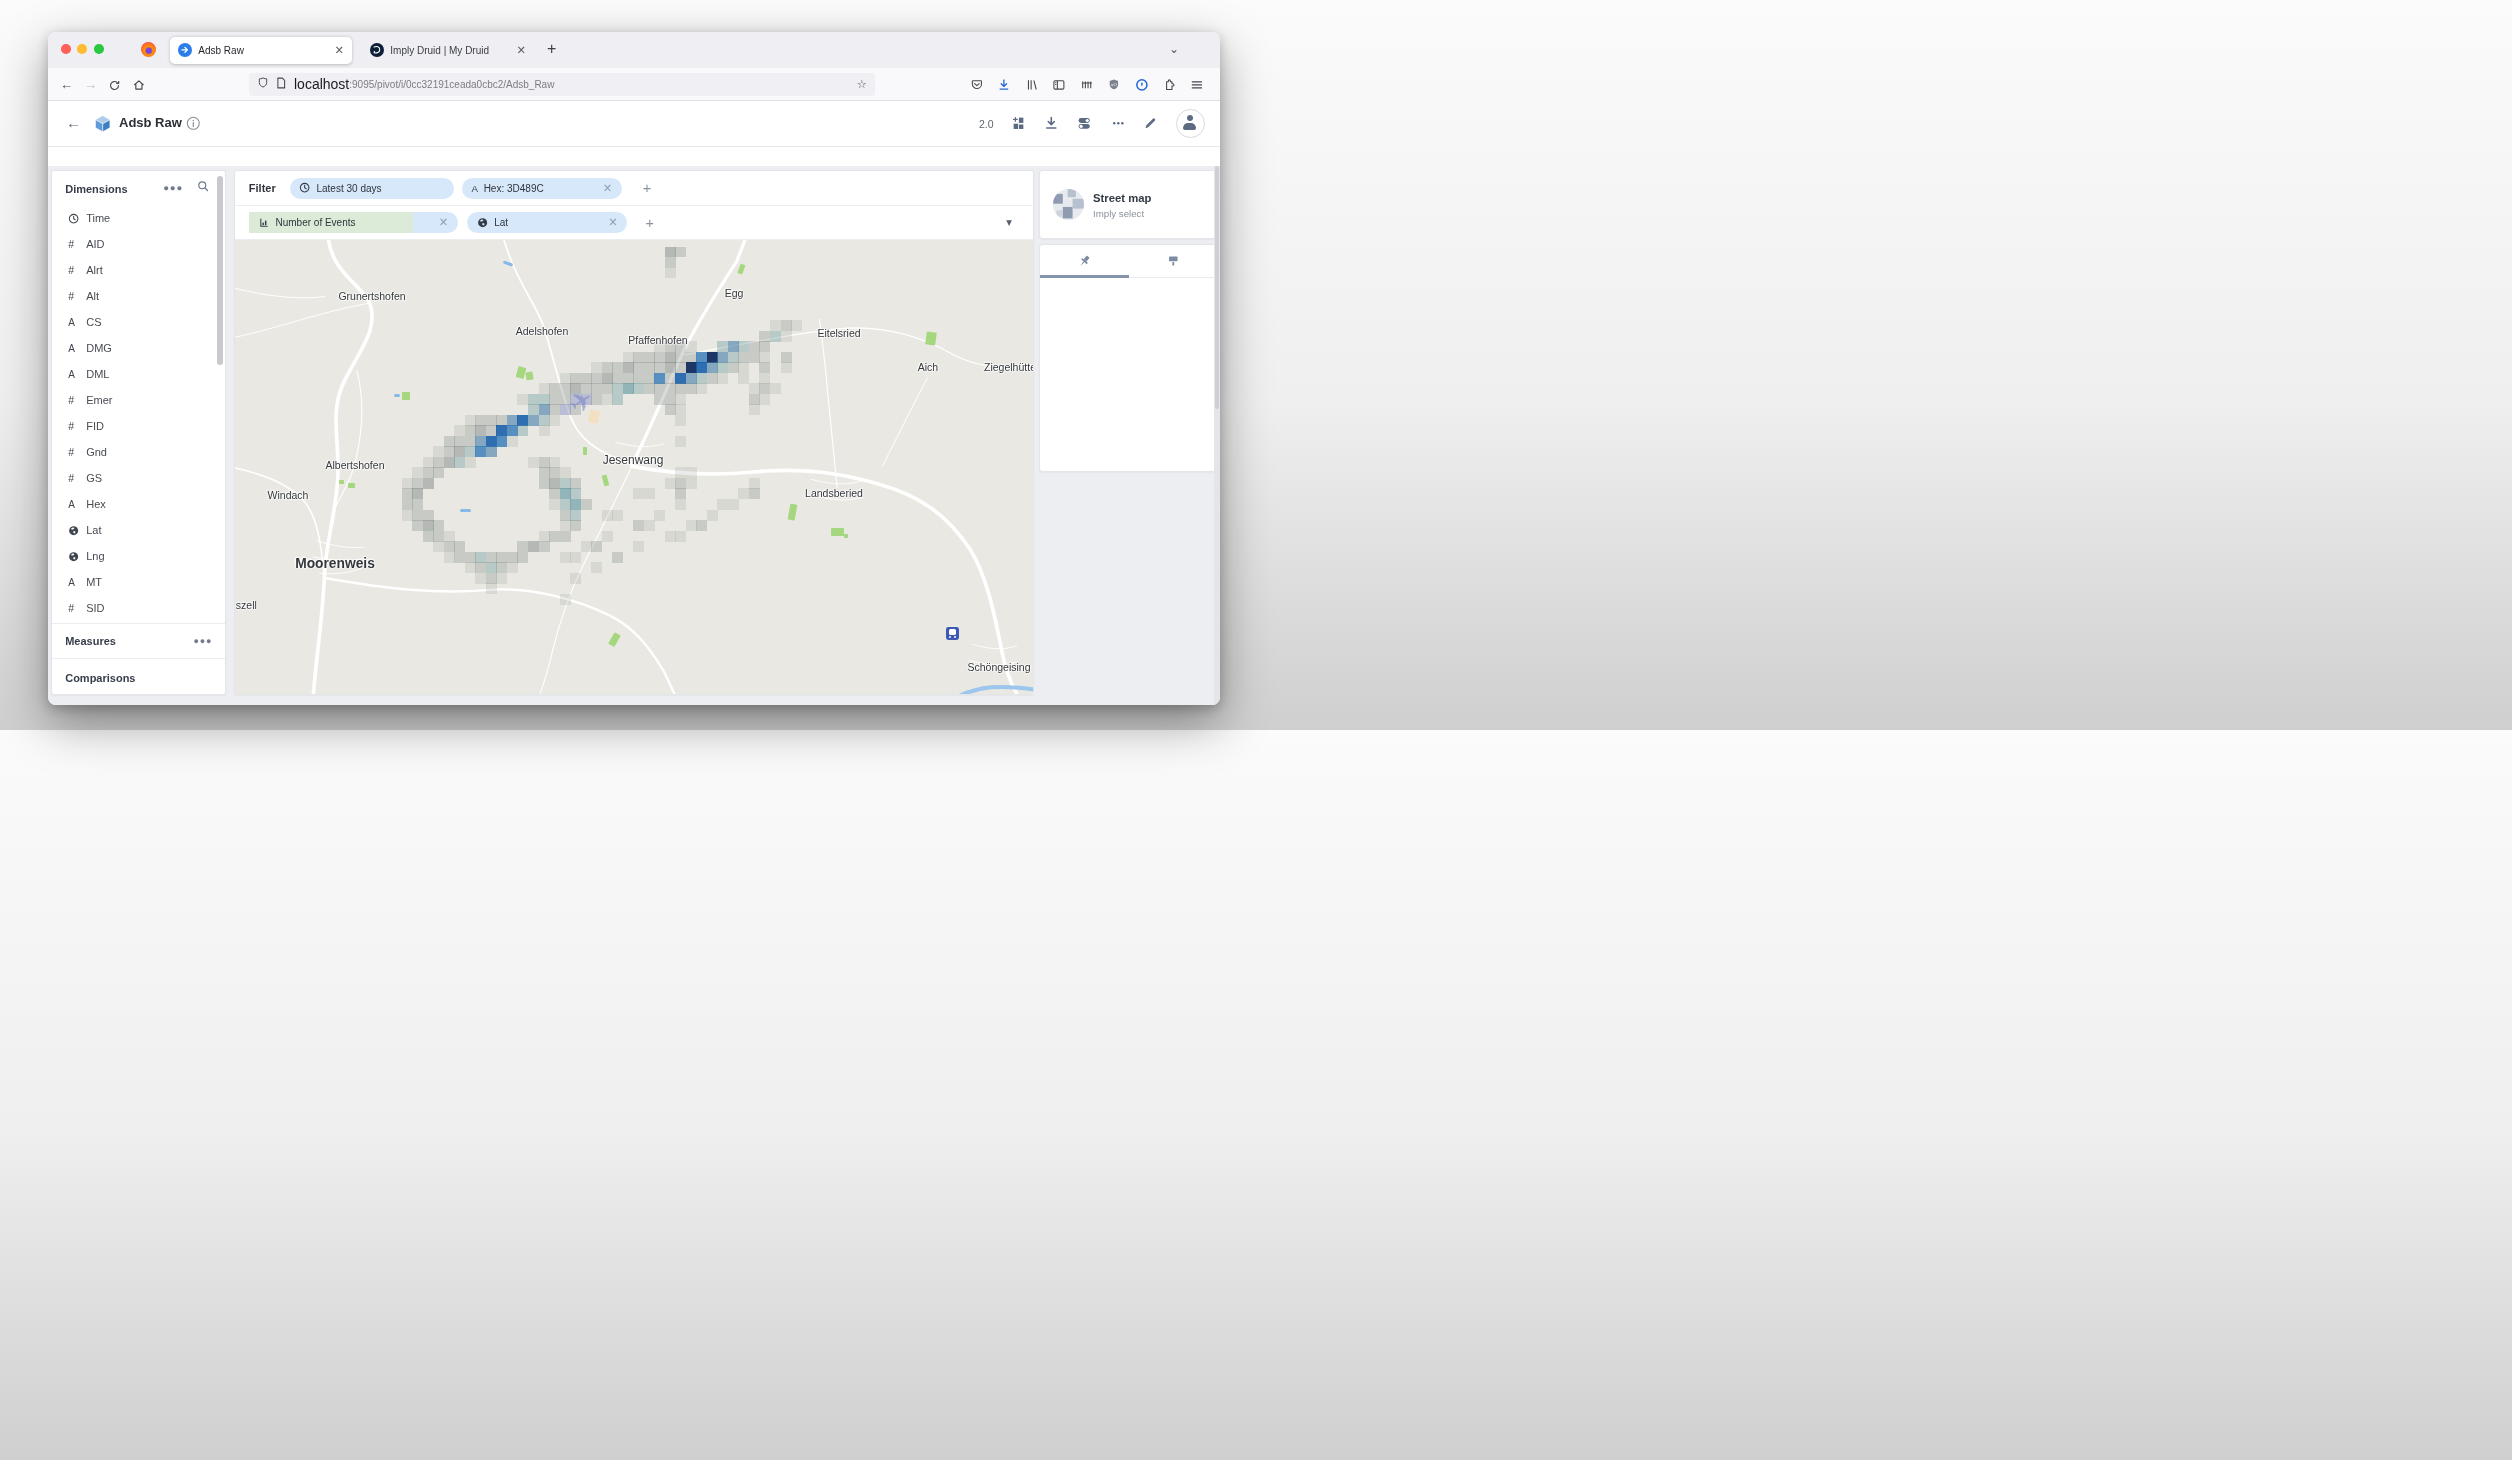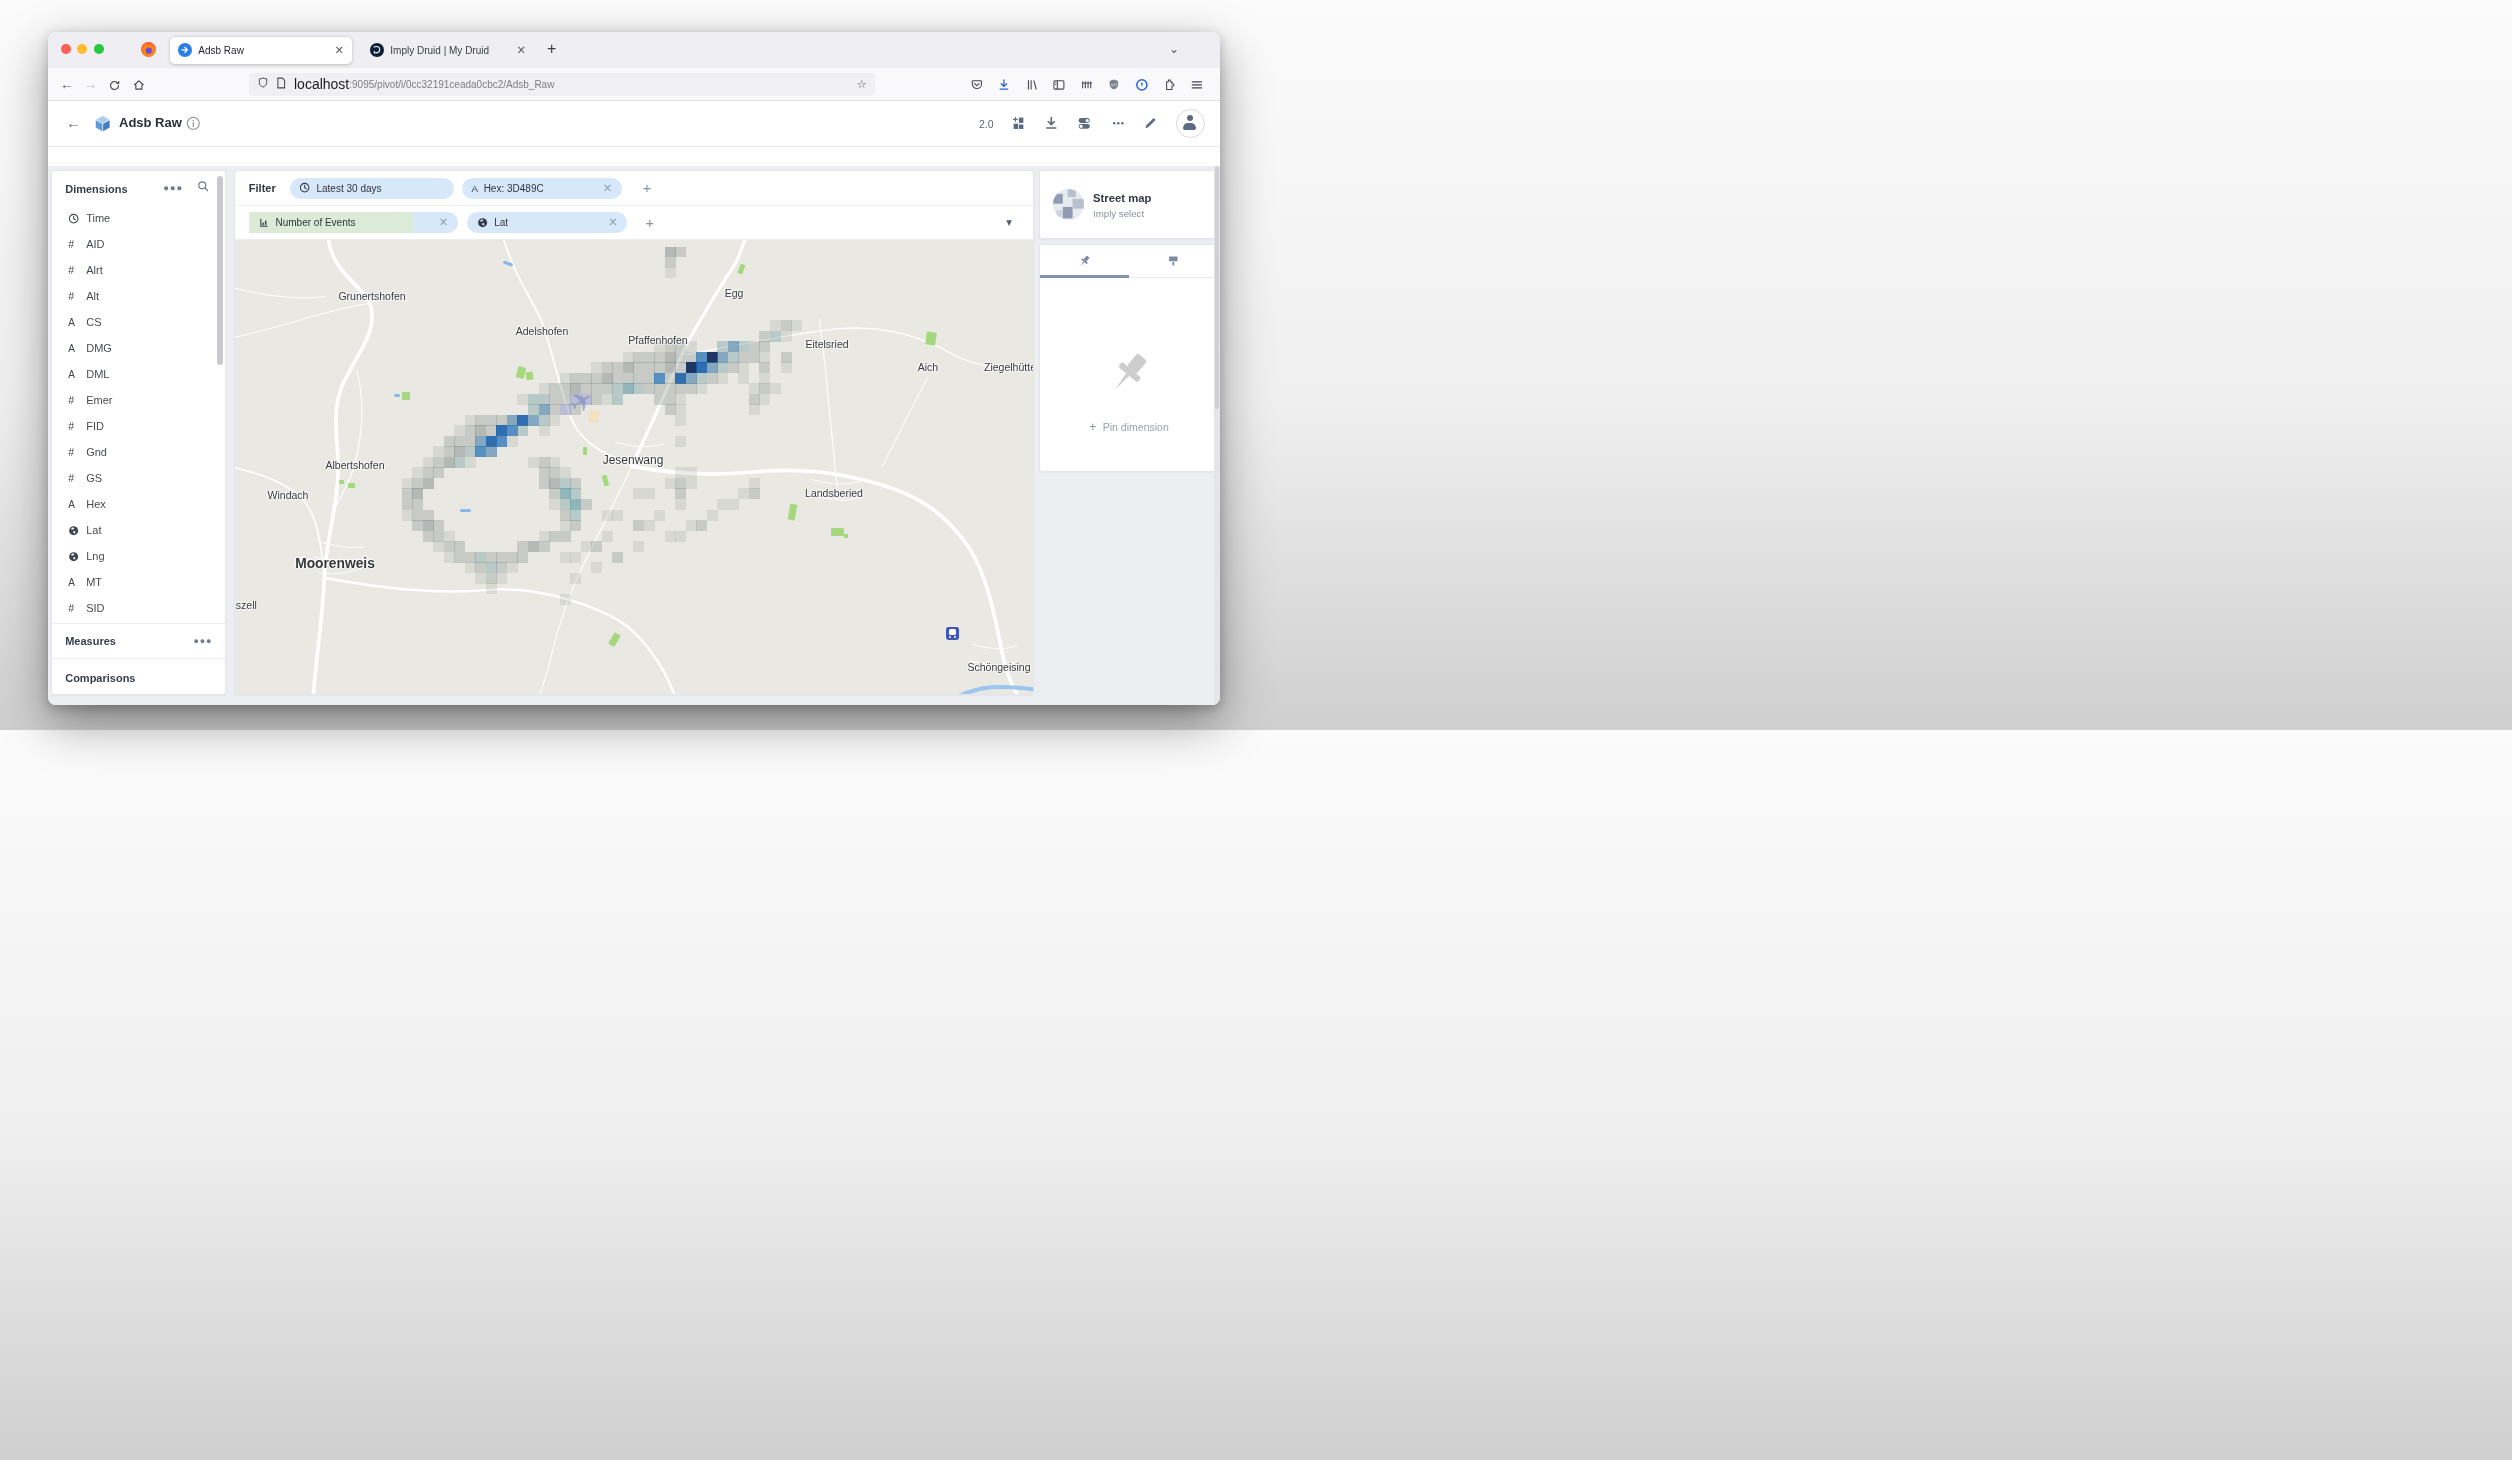--- a/index.html
+++ b/index.html
@@ -769,21 +769,21 @@
           <div class="green" style="left: 376px; top: 393px; width: 6.5px; height: 13px; transform: rotate(30deg);"></div>
           <div class="green" style="left: 504px; top: 24px; width: 4.9px; height: 9.7px; transform: rotate(20deg);"></div>
           <div class="sand" style="left: 354px; top: 170px; width: 9.7px; height: 13px; transform: rotate(10deg);"></div>
           <div class="water" style="left: 268px; top: 22px; width: 9.7px; height: 3.2px; transform: rotate(20deg);"></div>
           <div class="water" style="left: 225px; top: 269px; width: 11.3px; height: 3.2px;"></div>
           <div class="water" style="left: 159px; top: 154px; width: 5.7px; height: 3.2px;"></div>
           <span class="map-label" style="left: 137px; top: 56px; font-size: 10.5px; font-weight: 400;">Grunertshofen</span>
           <span class="map-label" style="left: 307px; top: 91px; font-size: 10.5px; font-weight: 400;">Adelshofen</span>
           <span class="map-label" style="left: 423px; top: 100px; font-size: 10.5px; font-weight: 400;">Pfaffenhofen</span>
           <span class="map-label" style="left: 499px; top: 53px; font-size: 10.5px; font-weight: 400;">Egg</span>
-          <span class="map-label" style="left: 592px; top: 104px; font-size: 10.5px; font-weight: 400;">Eitelsried</span>
+          <span class="map-label" style="left: 592px; top: 93px; font-size: 10.5px; font-weight: 400; padding-left: 24px;">Eitelsried</span>
           <span class="map-label" style="left: 693px; top: 127px; font-size: 10.5px; font-weight: 400;">Aich</span>
           <span class="map-label" style="left: 775px; top: 127px; font-size: 10.5px; font-weight: 400;">Ziegelhütte</span>
           <span class="map-label" style="left: 398px; top: 220px; font-size: 12px; font-weight: 400;">Jesenwang</span>
           <span class="map-label" style="left: 120px; top: 225px; font-size: 10.5px; font-weight: 400;">Albertshofen</span>
           <span class="map-label" style="left: 53px; top: 255px; font-size: 10.5px; font-weight: 400;">Windach</span>
           <span class="map-label" style="left: 599px; top: 253px; font-size: 10.5px; font-weight: 400;">Landsberied</span>
           <span class="map-label" style="left: 100px; top: 323px; font-size: 13.8px; font-weight: 700;">Moorenweis</span>
           <span class="map-label" style="left: 11.3px; top: 365px; font-size: 10.5px; font-weight: 400;">szell</span>
           <span class="map-label" style="left: 764px; top: 427px; font-size: 10.5px; font-weight: 400;">Schöngeising</span>
           <span class="plane" style="left: 335px; top: 145px;">✈</span>
@@ -822,32 +822,20 @@
             </svg>
         </span>
         <span class="pc-tab">
           <svg width="14.6" height="14.6" viewBox="0 0 24 24" fill="#7c8ba1">
               <rect x="5" y="4" width="14" height="8" rx="1"></rect>
               <rect x="10.5" y="13" width="3" height="6" rx="1"></rect>
             </svg>
         </span>
         <span class="pc-underline"></span>
       </div>
-      <div class="pc-body">
-        <span class="big-pin">
-          <svg width="50" height="50" viewBox="0 0 24 24">
-              <g transform="rotate(40 12 12)" fill="#cdcdcd">
-                <rect x="9" y="2" width="6" height="8" rx="1"></rect>
-                <rect x="6" y="10" width="12" height="3" rx="1"></rect>
-                <path d="M11 13h2l-1 9z"></path>
-              </g>
-            </svg>
-        </span>
-        <div class="pin-cta"><span class="pl">+</span><span>Pin dimension</span></div>
-      </div>
     </div>
 
     <span class="win-scroll">
         <span class="th"></span>
       </span>
   </div>
 </div>
 
 
 </body></html>

